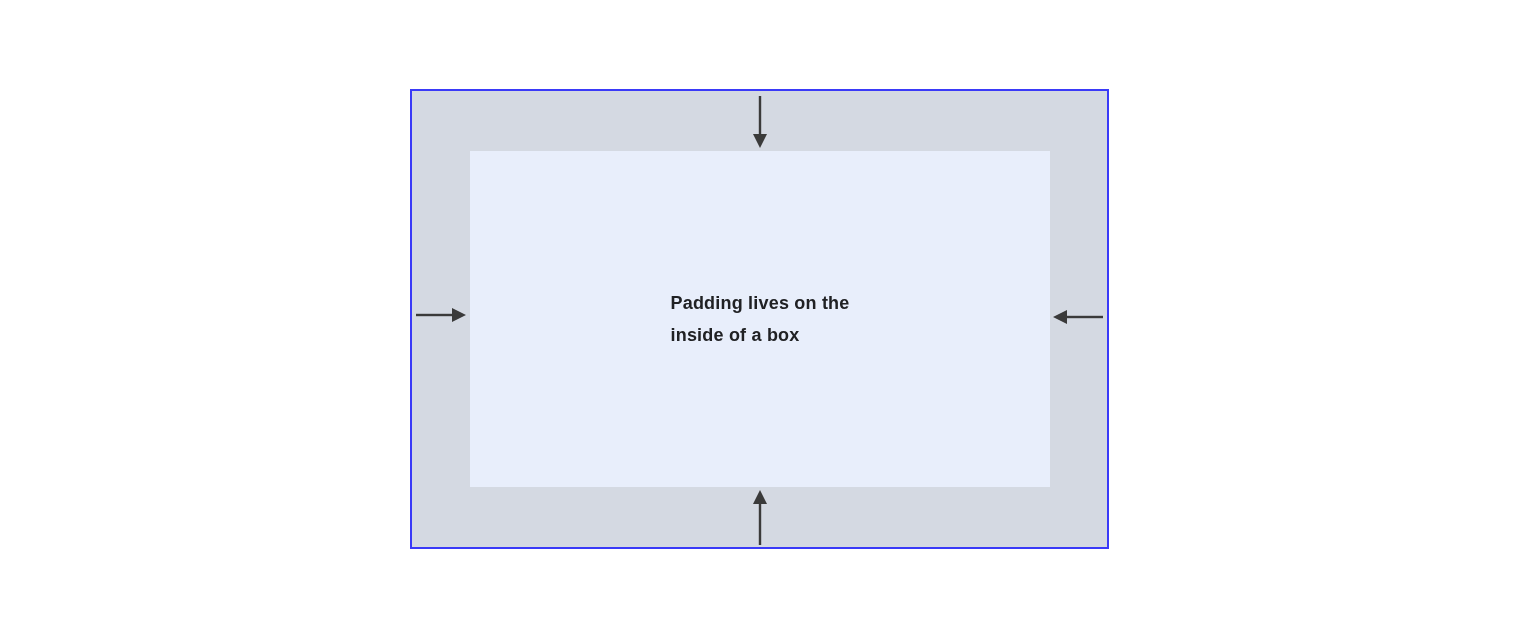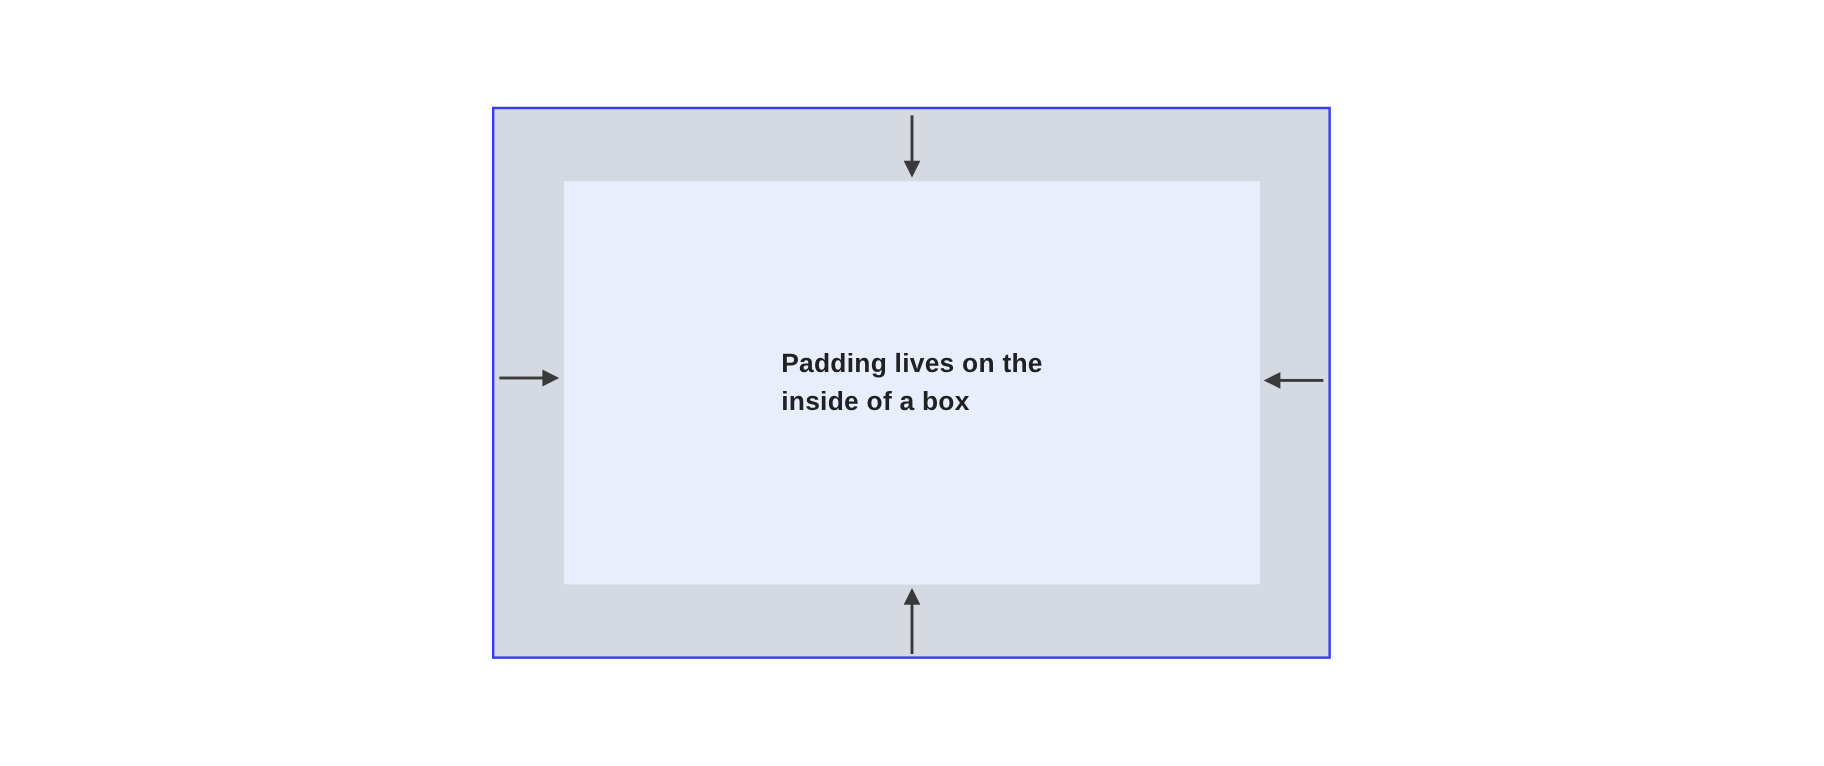--- a/index.html
+++ b/index.html
@@ -38,21 +38,21 @@
     left: 58px;
     top: 60px;
     right: 57px;
     bottom: 60px;
     background: var(--content-area);
     display: flex;
     align-items: center;
     justify-content: center;
   }
   .label {
-    font-size: 22px;
+    font-size: 18px;
     line-height: 32px;
     font-weight: bold;
     color: var(--text);
     white-space: pre-line;
     text-align: left;
     letter-spacing: 0.2px;
   }
   .arrow {
     position: absolute;
     color: var(--arrow);

